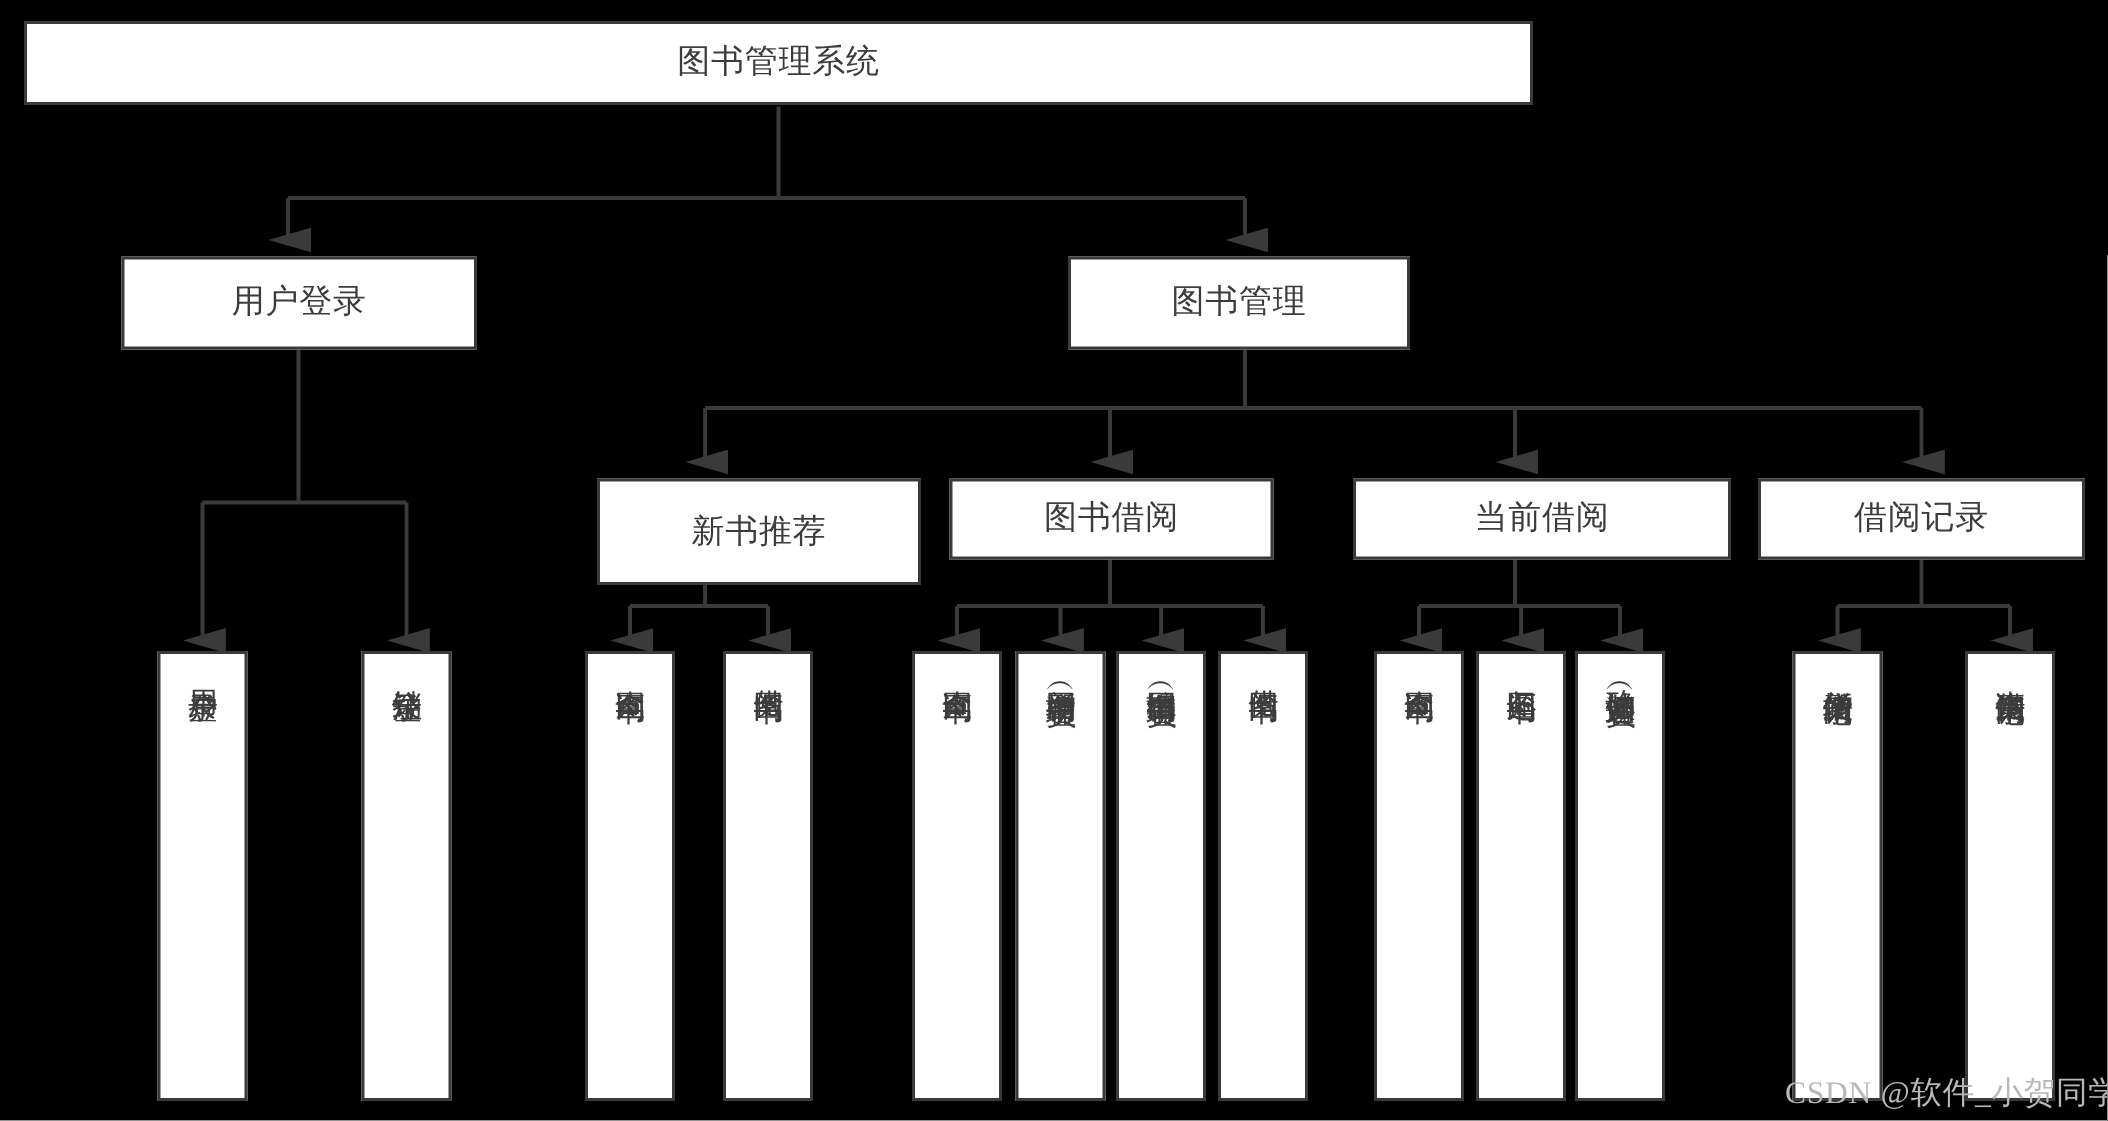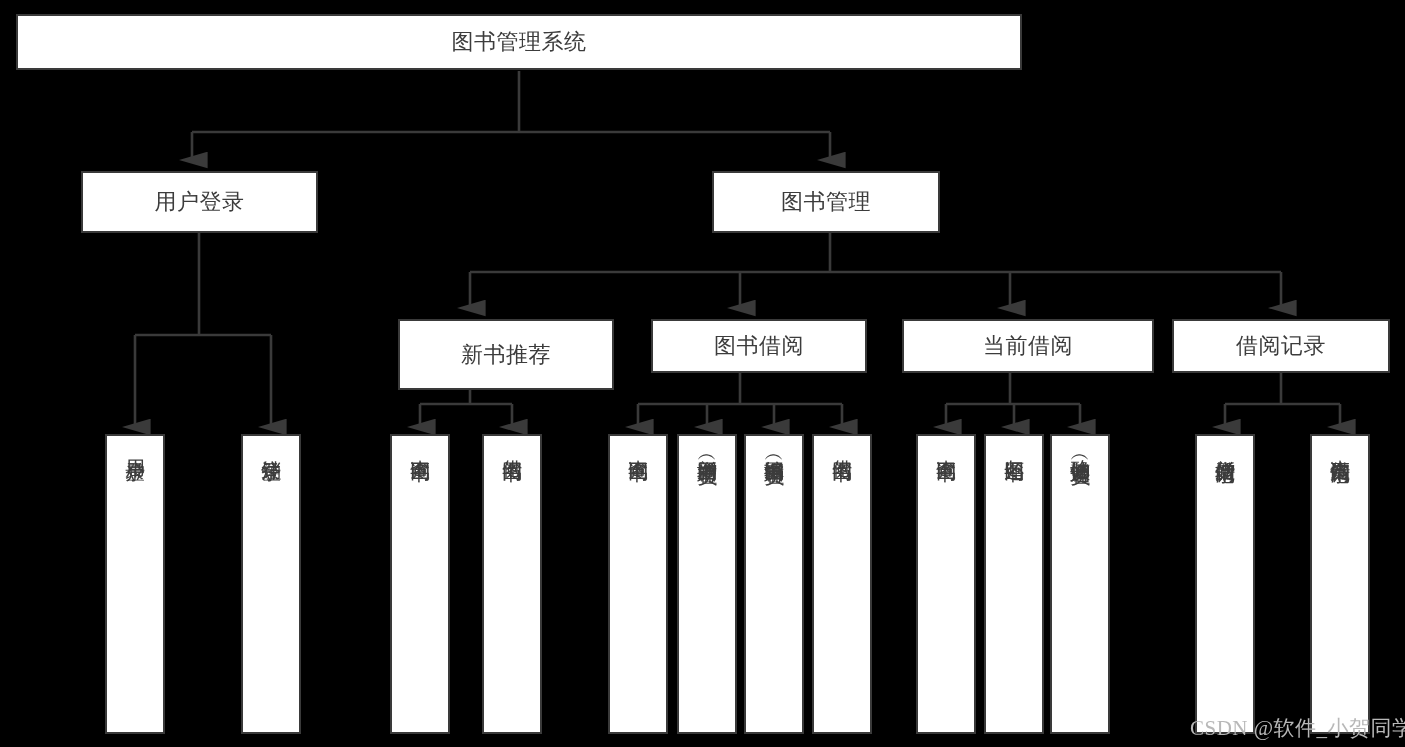--- a/index.html
+++ b/index.html
@@ -135,21 +135,21 @@
   </div>
 
   <div class="node branch" style="left:712px; top:171px; width:228px; height:62px;">
     <span class="node-label">图书管理</span>
   </div>
 
   <div class="node branch" style="left:362px; top:319px; width:216px; height:71px;margin-left:36px;">
     <span class="node-label">新书推荐</span>
   </div>
 
-  <div class="node branch" style="left:651px; top:319px; width:216px; height:54px;">
+  <div class="node branch" style="left:633px; top:319px; width:216px; height:54px;">
     <span class="node-label">图书借阅</span>
   </div>
 
   <div class="node branch" style="left:902px; top:319px; width:252px; height:54px;">
     <span class="node-label">当前借阅</span>
   </div>
 
   <div class="node branch" style="left:1172px; top:319px; width:218px; height:54px;">
     <span class="node-label">借阅记录</span>
   </div>

